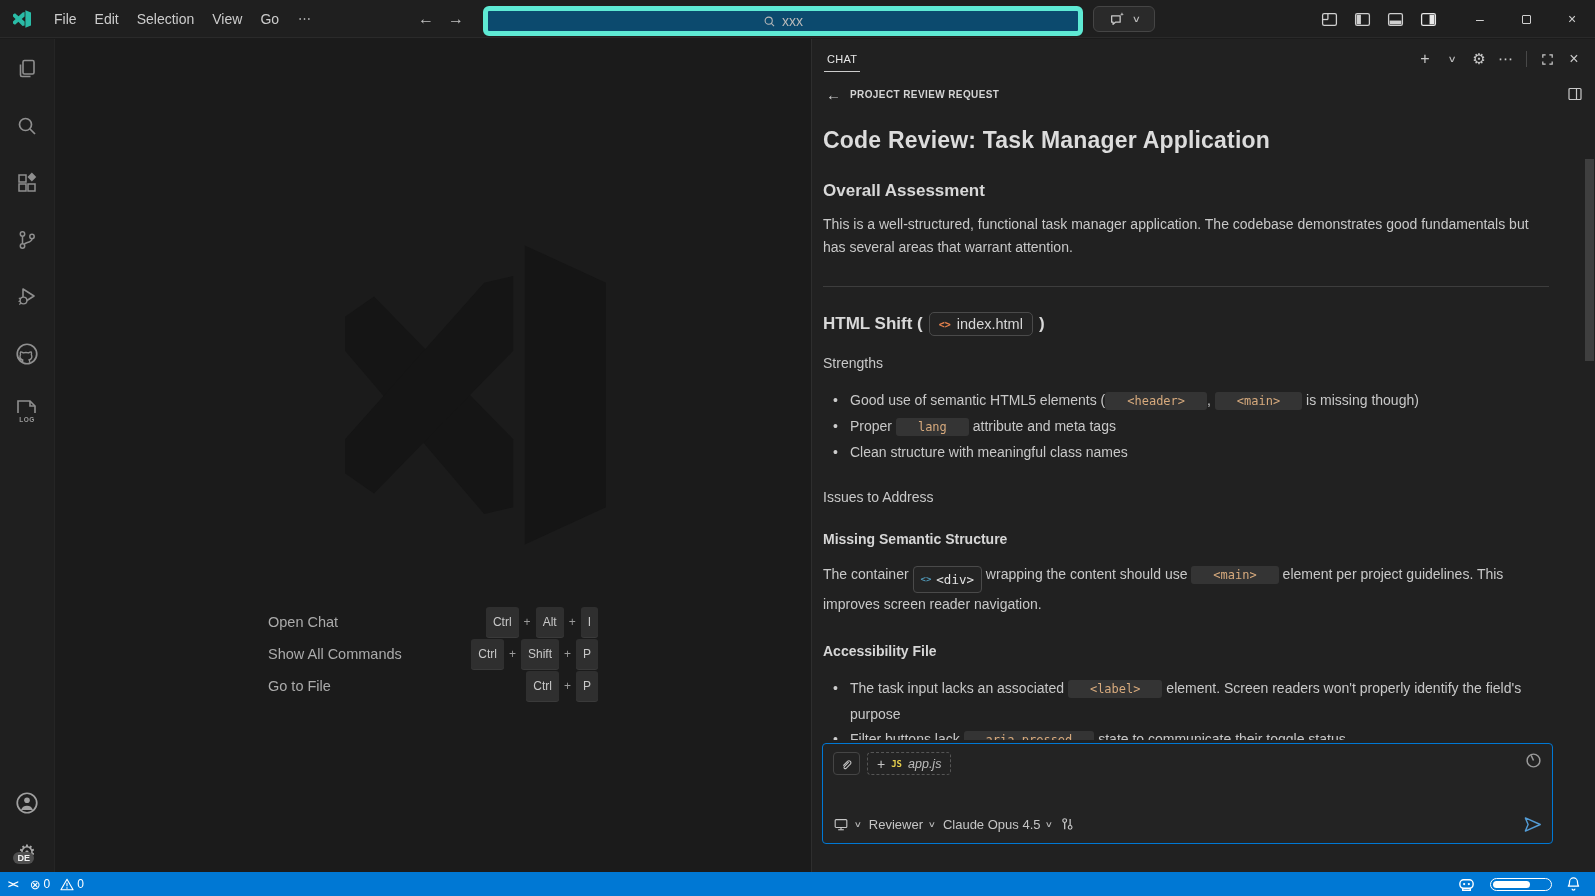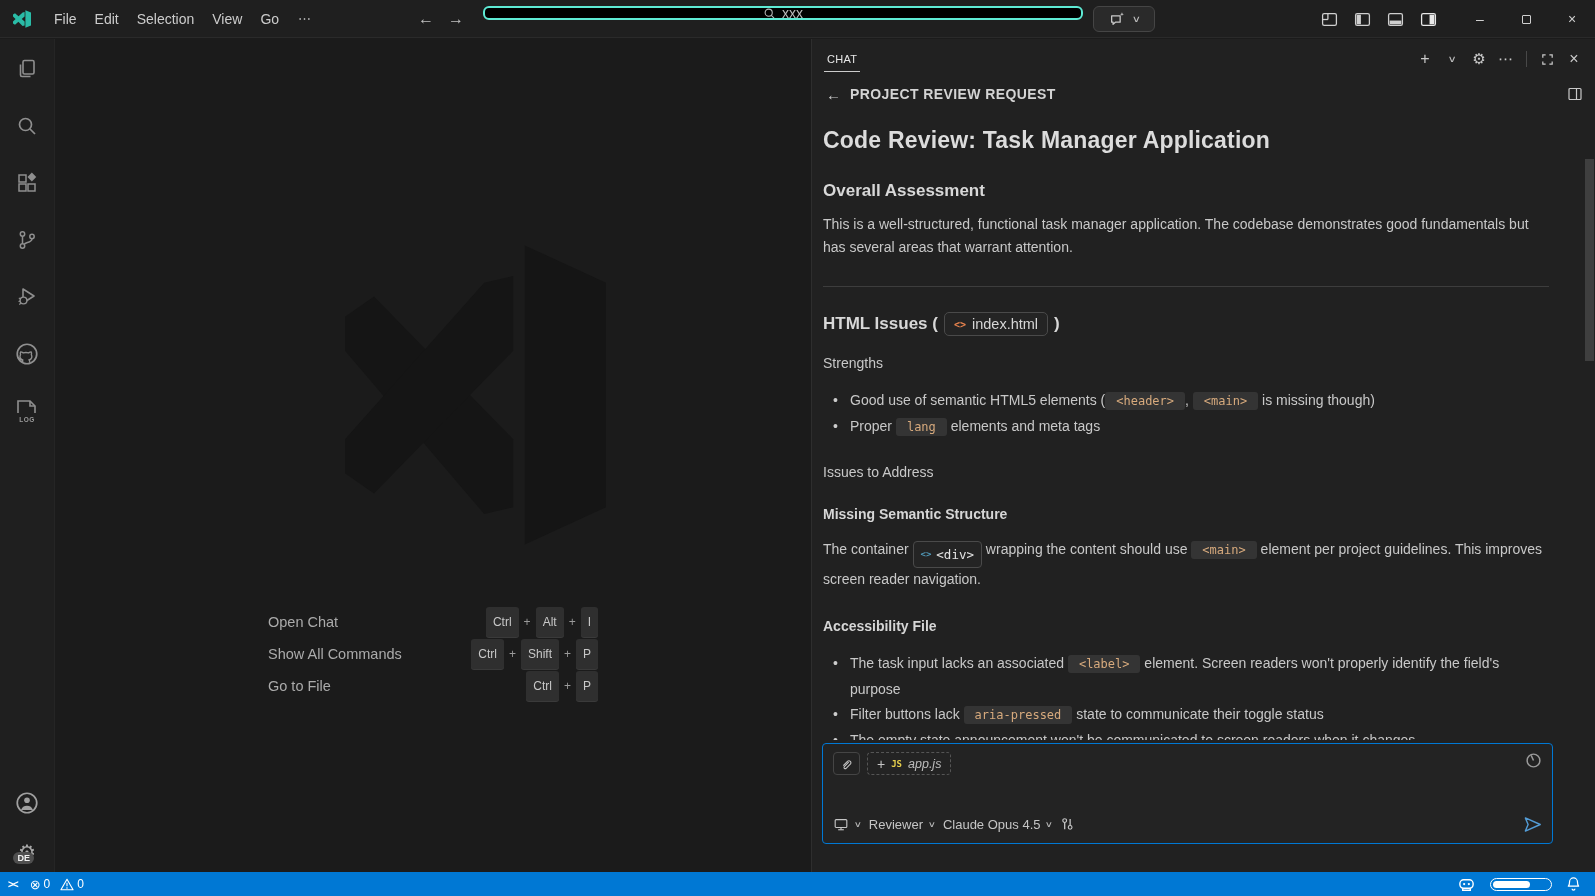--- a/index.html
+++ b/index.html
@@ -14,22 +14,22 @@
   
   .titlebar { position:absolute; top:0; left:0; right:0; height:38px;
     background:#1f1f1f; border-bottom:1px solid #2a2a2a;
     display:flex; align-items:center; }
   .tb-logo { width:20px; height:20px; margin:0 12px 0 13px; }
   .menu-item { color:#cccccc; font-size:14px; padding:0 9px; height:26px;
     display:flex; align-items:center; border-radius:5px; cursor:default; }
   .menu-more { padding:0 10px; color:#cccccc; font-size:13px; letter-spacing:1px; }
   .nav-arrows { position:absolute; left:418px; top:0; height:38px; display:flex; align-items:center; gap:14px; }
   .nav-arrow { font-size:16px; color:#c0c0c0; }
-  .cmd-center { position:absolute; left:483px; top:6px; width:600px; height:14px;
-    background:#000000; border:2px solid #5eead4; border-radius:6px;
+  .cmd-center { position:absolute; left:483px; top:6px; width:600px; height:30px;
+    background:#0c4a6e; border:5px solid #5eead4; border-radius:6px;
     display:flex; align-items:center; justify-content:center; gap:6px; color:#b9b9b9; }
   .cmd-center .q { font-size:12px; }
   .copilot-btn { position:absolute; left:1093px; top:6px; width:62px; height:26px;
     background:#2a2a2a; border:1px solid #454545; border-radius:6px;
     display:flex; align-items:center; justify-content:center; gap:7px; }
   .layout-icons { position:absolute; right:158px; top:0; height:38px; display:flex; align-items:center; gap:16px; }
   .win-controls { position:absolute; right:0; top:0; height:38px; display:flex; }
   .win-btn { width:46px; height:38px; display:flex; align-items:center; justify-content:center; color:#cfcfcf; font-size:14px; }
   .max-glyph { width:9px; height:9px; border:1px solid #cfcfcf; border-radius:1px; }
 
@@ -64,37 +64,37 @@
   .chat-actions { position:absolute; right:10px; top:0; height:40px; display:flex; align-items:center; gap:5px; }
   .ca-btn { min-width:22px; height:22px; display:flex; align-items:center; justify-content:center;
     color:#c9c9c9; border-radius:4px; }
   .ca-plus { font-size:16px; }
   .ca-chev { font-size:9px; transform:scaleX(1.4); color:#bdbdbd; }
   .ca-gear { font-size:15px; }
   .ca-ellipsis { font-size:15px; letter-spacing:1px; }
   .ca-sep { width:1px; height:16px; background:#484848; margin:0 4px; }
   .chat-sub { height:30px; display:flex; align-items:center; padding:0 14px; gap:9px; position:relative; }
   .back-arrow { font-size:15px; color:#cccccc; }
-  .thread-title { font-size:14px; font-weight:bold; letter-spacing:.4px; color:#d4d4d4; }
+  .thread-title { font-size:10px; font-weight:bold; letter-spacing:.4px; color:#d4d4d4; }
   .sub-right { position:absolute; right:12px; }
 
   
   .doc { position:absolute; top:72px; left:0; right:0; bottom:132px; overflow:hidden;
     padding:16px 46px 0 11px; }
   .doc h1 { font-size:23px; font-weight:600; color:#dcdcdc; letter-spacing:.2px; }
   .doc h2 { font-size:17px; font-weight:600; color:#d8d8d8; margin-top:27px; }
   .doc p { margin-top:12px; line-height:23px; color:#c8c8c8; }
   .doc hr { border:none; border-top:1px solid #3d3d3d; margin-top:27px; }
   .h2-inline { margin-top:25px; display:flex; align-items:center; gap:6px;
     font-size:17px; font-weight:600; color:#d8d8d8; }
   .res-pill { display:inline-flex; align-items:center; gap:6px; border:1px solid #4a4a4a;
     border-radius:5px; padding:3px 9px; font-weight:normal; font-size:14.5px; color:#d6d6d6; background:#242424; }
   .res-pill .code-glyph { font-family:"DejaVu Sans Mono", monospace; font-size:10px; font-weight:bold; color:#e8834e; }
   .chip { font-family:"DejaVu Sans Mono", monospace; font-size:12px; color:#d7aa7d;
-    background:#343434; border-radius:3px; padding:2px 11px; white-space:nowrap; }
+    background:#343434; border-radius:3px; padding:2px 22px; white-space:nowrap; }
   .doc ul { list-style:none; margin-top:13px; }
   .doc li { position:relative; padding-left:27px; line-height:25px; color:#c8c8c8; }
   .doc li::before { content:"\2022"; position:absolute; left:10px; color:#cccccc; }
   .b-head { margin-top:19px; font-weight:bold; color:#d6d6d6; line-height:23px; }
   .tight { margin-top:2px; }
   .inline-pill { display:inline-flex; align-items:center; gap:5px; border:1px solid #4a4a4a;
     border-radius:4px; padding:1px 7px; background:#242424; vertical-align:-3px; }
   .inline-pill .blue-glyph { font-family:"DejaVu Sans Mono", monospace; font-size:9px; font-weight:bold; color:#519aba; }
   .inline-pill .pill-code { font-family:"DejaVu Sans Mono", monospace; font-size:12.5px; color:#e3e3e3; }
 
@@ -336,36 +336,39 @@
 
   <div class="doc">
     <h1>Code Review: Task Manager Application</h1>
 
     <h2>Overall Assessment</h2>
     <p>This is a well-structured, functional task manager application. The codebase demonstrates good fundamentals but has several areas that warrant attention.</p>
 
     <hr>
 
     <div class="h2-inline">
-      <span>HTML Issues (</span>
+      <span>HTML Shift (</span>
       <span class="res-pill">
         <span class="code-glyph">&lt;&gt;</span>
         <span>index.html</span>
       </span>
       <span>)</span>
     </div>
 
     <p style="margin-top:16px">Strengths</p>
 
     <ul>
       <li>
         <span>Good use of semantic HTML5 elements (</span><span class="chip">&lt;header&gt;</span><span>, </span><span class="chip">&lt;main&gt;</span><span> is missing though)</span>
       </li>
       <li>
-        <span>Proper </span><span class="chip">lang</span><span> elements and meta tags</span>
+        <span>Proper </span><span class="chip">lang</span><span> attribute and meta tags</span>
+      </li>
+      <li>
+        <span>Clean structure with meaningful class names</span>
       </li>
     </ul>
 
     <p style="margin-top:21px">Issues to Address</p>
 
     <div class="b-head">Missing Semantic Structure</div>
     <p class="tight">
       <span>The container </span><span class="inline-pill">
           <span class="blue-glyph">&lt;&gt;</span>
           <span class="pill-code">&lt;div&gt;</span>

